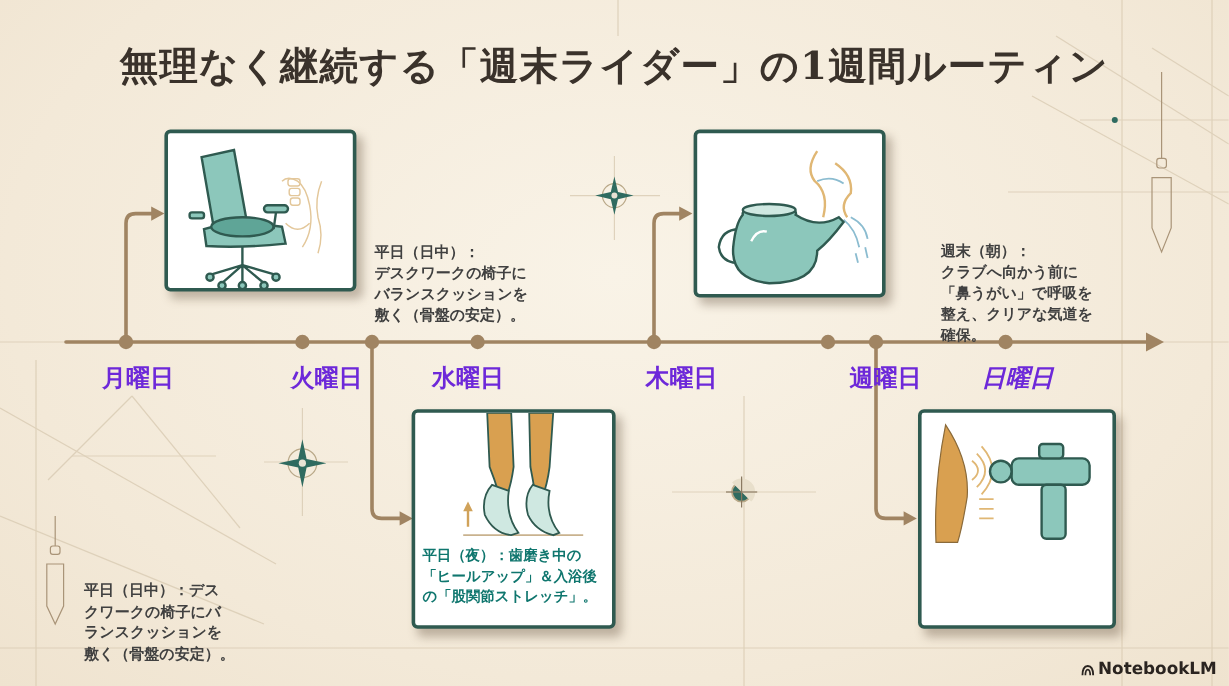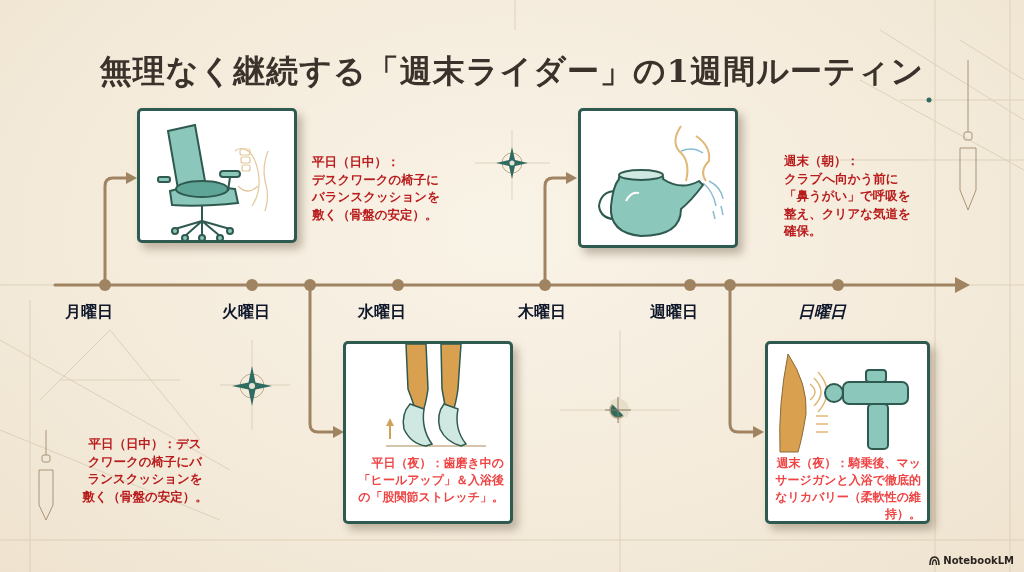--- a/index.html
+++ b/index.html
@@ -6,45 +6,46 @@
   html, body { width: 1024px; height: 572px; overflow: hidden; }
   body {
     position: relative;
     background: #f6eee0;
     background-image: radial-gradient(ellipse at 50% 40%, #f9f3e7 0%, #f3e9d8 70%, #efe3cf 100%);
     font-family: "DejaVu Sans", "Liberation Sans", sans-serif;
     color: #2a2420;
   }
   .deco { position: absolute; left: 0; top: 0; width: 1024px; height: 572px; pointer-events: none; }
   .title {
-    position: absolute; left: 0; top: 50px; width: 1024px; text-align: center;
+    position: absolute; left: 0; top: 34px; width: 1024px; text-align: center;
     font-family: "DejaVu Serif", "Liberation Serif", serif;
     font-size: 32px; font-weight: bold; color: #3a322b; letter-spacing: 1px;
   }
   .card {
     position: absolute; background: #ffffff;
     border: 3px solid #2f5a50; border-radius: 5px;
     box-shadow: 5px 6px 8px rgba(90,70,50,0.35);
     overflow: hidden;
   }
   .card svg { position: absolute; left: 0; top: 0; }
   .card-caption {
-    position: absolute; left: 6px; right: 6px; text-align: right;
-    font-size: 12px; font-weight: bold; line-height: 17px; color: #ef4444;
+    position: absolute; left: 6px; right: 6px; text-align: left;
+    font-size: 12px; font-weight: bold; line-height: 17px; color: #0f766e;
   }
   .side-text {
-    position: absolute; font-size: 12.5px; font-weight: bold; line-height: 17.5px; color: #b91c1c;
+    position: absolute; font-size: 12.5px; font-weight: bold; line-height: 17.5px; color: #404040;
     white-space: pre-line;
+    margin-top: 48px;
   }
   .day-label {
-    position: absolute; top: 302px; width: 80px; text-align: left;
-    font-size: 16px; font-weight: bold; color: #0f172a;
+    position: absolute; top: 302px; width: 80px; text-align: right;
+    font-size: 20px; font-weight: bold; color: #6d28d9;
   }
   .brand {
-    position: absolute; right: 10px; bottom: 6px; font-size: 10px; font-weight: bold; color: #2a2420;
+    position: absolute; right: 10px; bottom: 6px; font-size: 14px; font-weight: bold; color: #2a2420;
     display: flex; align-items: center; gap: 3px;
   }
 </style>
 </head>
 <body>
 
 <svg class="deco" viewBox="0 0 1024 572">
   <g stroke="#d9cbb3" stroke-width="1" fill="none" opacity="0.8">
     <line x1="0" y1="285" x2="1024" y2="285"></line>
     <line x1="515" y1="0" x2="515" y2="30"></line>
@@ -129,23 +130,23 @@
     <circle cx="398" cy="285" r="6"></circle>
     <circle cx="545" cy="285" r="6"></circle>
     <circle cx="690" cy="285" r="6"></circle>
     <circle cx="730" cy="285" r="6"></circle>
     <circle cx="838" cy="285" r="6"></circle>
   </g>
 </svg>
 
 <div class="day-label" style="left:65px;">月曜日</div>
 <div class="day-label" style="left:222px;">火曜日</div>
-<div class="day-label" style="left:358px;">水曜日</div>
+<div class="day-label" style="left:340px;">水曜日</div>
 <div class="day-label" style="left:518px;">木曜日</div>
-<div class="day-label" style="left:650px;font-family:Liberation Mono, monospace;">週曜日</div>
+<div class="day-label" style="left:688px;font-family:Liberation Mono, monospace;">週曜日</div>
 <div class="day-label" style="left:798px;font-style:italic;">日曜日</div>
 
 <div class="card" style="left:137px; top:108px; width:160px; height:135px;">
   <svg width="160" height="135" viewBox="0 0 160 135">
     <g stroke="#e3c79a" stroke-width="1.2" fill="none">
       <path d="M95 40 Q100 35 108 40 Q115 45 118 60 Q122 80 112 95"></path>
       <path d="M128 40 Q122 55 125 70 Q130 85 125 100"></path>
       <rect x="100" y="38" width="10" height="6" rx="2"></rect>
       <rect x="101" y="46" width="9" height="6" rx="2"></rect>
       <rect x="102" y="54" width="8" height="6" rx="2"></rect>
@@ -228,24 +229,23 @@
       <line x1="48" y1="80" x2="60" y2="80"></line>
       <line x1="48" y1="88" x2="60" y2="88"></line>
     </g>
     <g stroke="#2f5a50" stroke-width="2" fill="#8cc7bb">
       <rect x="75" y="38" width="65" height="22" rx="6"></rect>
       <rect x="98" y="26" width="20" height="12" rx="3"></rect>
       <circle cx="66" cy="49" r="9"></circle>
       <rect x="100" y="60" width="20" height="45" rx="4"></rect>
     </g>
   </svg>
-  <div class="card-caption" style="top:111px;">週末（夜）：騎乗後、マッサージガンと入浴で徹底的なリカバリー（柔軟性の維持）。</div>
-</div>
-
-<div class="side-text" style="left:70px; top:435px; width:150px;text-align:center;">平日（日中）：デス
+</div>
+
+<div class="side-text" style="left:70px; top:435px; width:150px;">平日（日中）：デス
 クワークの椅子にバ
 ランスクッションを
 敷く（骨盤の安定）。</div>
 
 <div class="brand">
   <svg width="11" height="9" viewBox="0 0 11 9">
     <path d="M1 9 Q1 1 5.5 1 Q10 1 10 9" stroke="#2a2420" stroke-width="1.6" fill="none"></path>
     <path d="M3.5 9 Q3.5 4 5.5 4 Q7.5 4 7.5 9" stroke="#2a2420" stroke-width="1.4" fill="none"></path>
   </svg>
   <span>NotebookLM</span>

